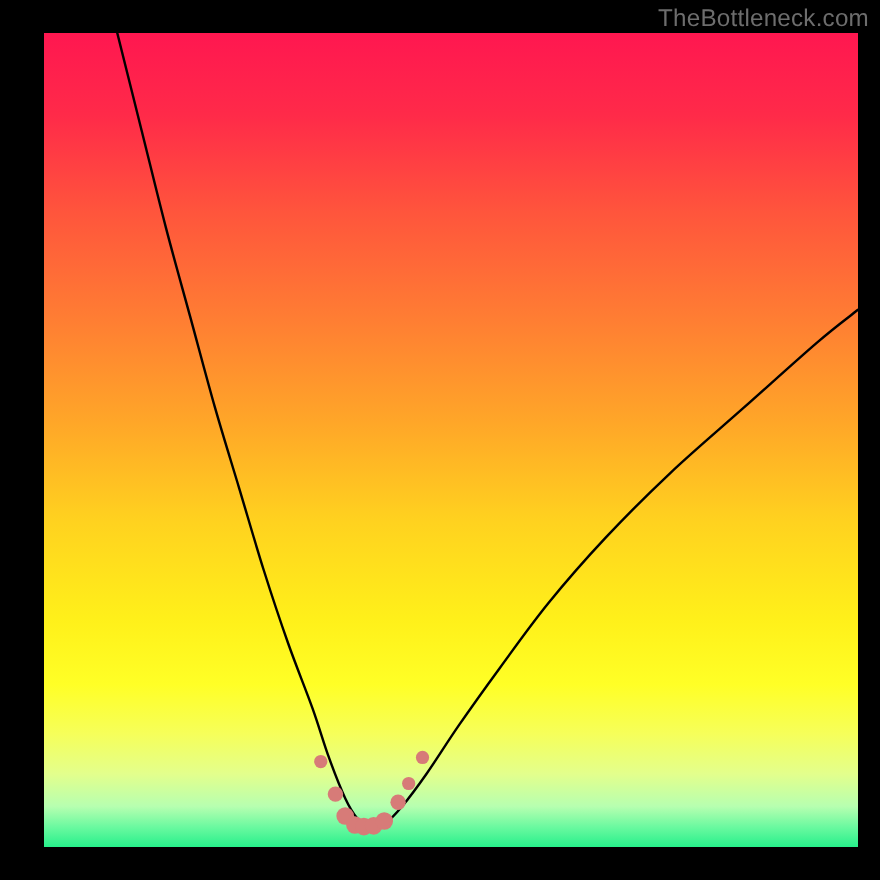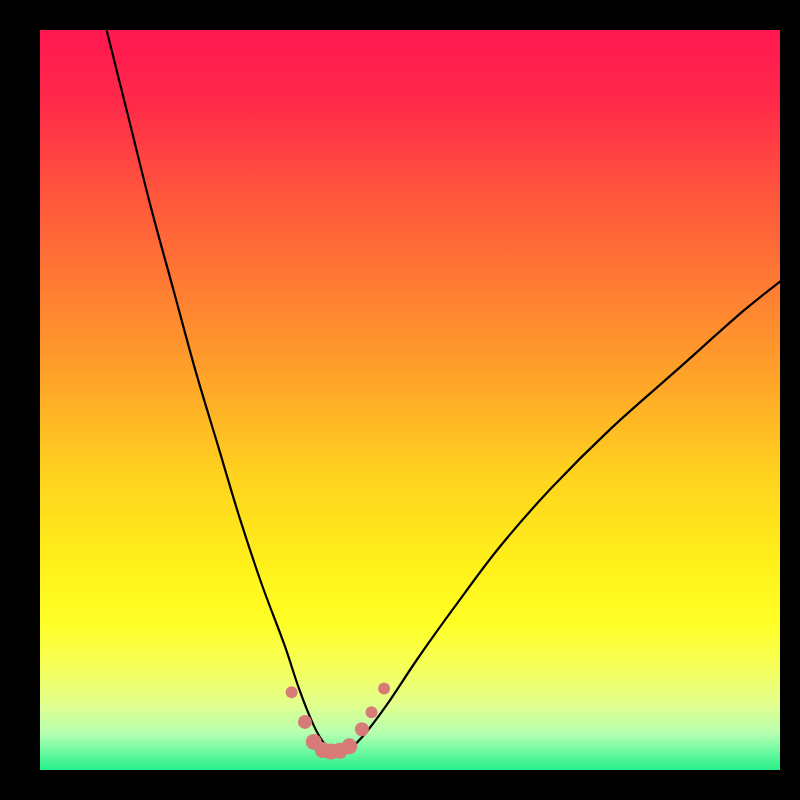--- a/index.html
+++ b/index.html
@@ -86,14 +86,15 @@
           <circle cx="299.70000000000005" cy="720.76" r="8" fill="#d77b78"></circle>
           <circle cx="309.32" cy="716.32" r="8" fill="#d77b78"></circle>
           <circle cx="321.9" cy="699.3" r="7" fill="#d77b78"></circle>
           <circle cx="331.52" cy="682.28" r="6" fill="#d77b78"></circle>
           <circle cx="344.1" cy="658.6" r="6" fill="#d77b78"></circle>
         </g>
     </svg>
 
   </div>
 
+  <div class="watermark">TheBottleneck.com</div>
 
 </div>
 
 </body></html>

